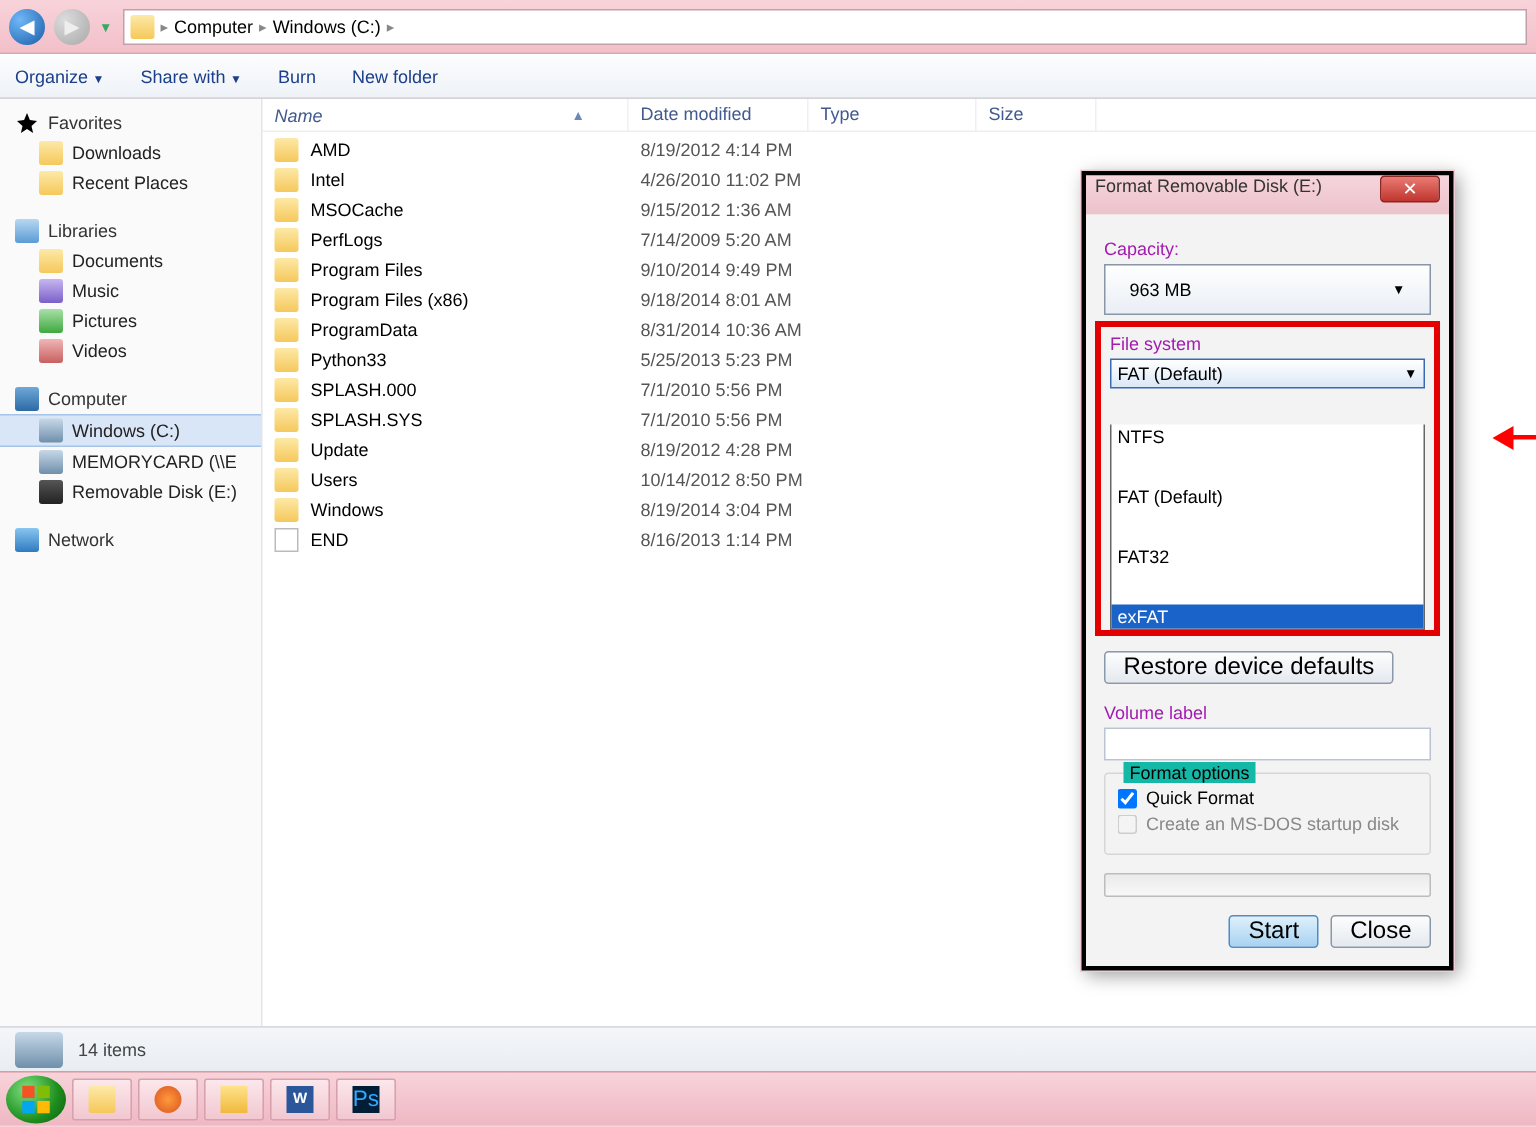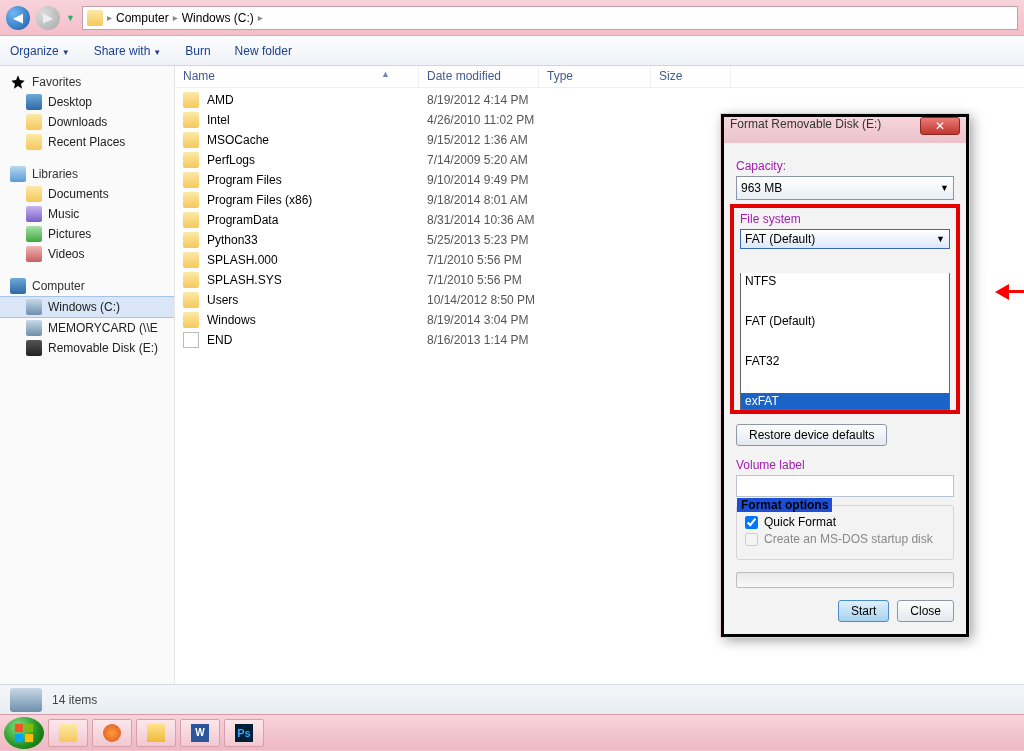--- a/index.html
+++ b/index.html
@@ -35,52 +35,52 @@
 .ico-desktop { background:linear-gradient(#6fa8d8,#2d6aa5); border-radius:2px; }
 .ico-music { background:linear-gradient(#c7b6f0,#7a5fc8); border-radius:2px; }
 .ico-pic { background:linear-gradient(#a8e0a8,#3fa83f); border-radius:2px; }
 .ico-vid { background:linear-gradient(#f0b6b6,#c85f5f); border-radius:2px; }
 .ico-file { background:#fff; border:1px solid #bbb; }
 
 
 .filelist { flex:1; position:relative; }
 .columns { display:flex; height:22px; border-bottom:1px solid #eee; color:#425a8f; }
 .columns div { padding:3px 8px; border-right:1px solid #f0f0f0; cursor:pointer; }
-.col-name { width:244px; display:flex; gap:6px;}
+.col-name { width:244px; display:flex; align-items:center; gap:6px;font-style:italic;}
 .col-date { width:120px; }
 .col-type { width:112px; }
 .col-size { width:80px; }
 .sort-arrow { color:#6a88b8; font-size:9px; margin-left:auto; margin-right:20px;}
 .rows { padding-top:2px; }
 .row { display:flex; align-items:center; height:20px; padding:0 8px; }
 .row .rico { width:16px; height:16px; margin-right:8px; }
 .row .rname { width:220px; }
 .row .rdate { width:120px; color:#555; }
 
 
 .dialog { position:absolute; left:546px; top:113px; width:248px; background:#f3e6e9; border:3px solid #000; box-shadow:0 0 0 1px #eecdd4, 3px 3px 12px rgba(0,0,0,0.4); }
 .dialog-title { height:26px; background:linear-gradient(#f6d5dc,#ecc2cb); display:flex; align-items:flex-start; padding:0 6px; color:#333; }
 .dialog-title .close { margin-left:auto; width:40px; height:18px; background:linear-gradient(#e97b74,#c0362f); border:1px solid #8c2721; border-radius:3px; color:#fff; display:flex; align-items:center; justify-content:center; font-size:11px; cursor:pointer; }
 .dialog-body { padding:10px 12px 12px; background:#f3f3f3; }
 .dlabel { margin:6px 0 3px; color:#a21caf; }
-.dselect { width:100%; height:24px; border:1px solid #8896a8; background:linear-gradient(#fff,#e9eef5); padding:0 4px; font-size:12px; display:flex; align-items:center;justify-content:space-between; }
+.dselect { width:100%; height:34px; border:1px solid #8896a8; background:linear-gradient(#fff,#e9eef5); padding:0 16px; font-size:12px; display:flex; align-items:center;justify-content:space-between; }
 .dselect .tri { margin-left:auto; font-size:9px; }
 .redbox { border:4px solid #e20000; padding:4px 6px 0; margin:4px -6px 6px; }
 .fs-select { width:100%; height:20px; border:1px solid #3a6bb0; background:linear-gradient(#fff,#dbe8f7); padding:0 4px; display:flex; align-items:center; cursor:pointer; }
 .fs-select .tri { margin-left:auto; font-size:9px; }
 .fs-dropdown { margin-top:0; background:#fff; border:1px solid #666; border-top:none; }
 .fs-opt { padding:1px 4px; cursor:pointer;margin-top:24px; }
 .fs-opt.hl { background:#1a63c8; color:#fff; }
-.btn { height:22px; padding:0 12px; background:linear-gradient(#fdfdfd,#e4e9ef); border:1px solid #8a98ab; border-radius:3px; cursor:pointer; font-size:12px; }
+.btn { height:22px; padding:0 12px; background:linear-gradient(#fdfdfd,#e4e9ef); border:1px solid #8a98ab; border-radius:3px; cursor:pointer; font-size:16px; }
 .btn.primary { background:linear-gradient(#dff0fb,#a7d2f1); border-color:#4e8cc8; }
 .btns { display:flex; justify-content:flex-end; gap:8px; margin-top:12px; }
 .chk { display:flex; align-items:center; gap:6px; margin:3px 0; }
 .chk input { width:13px; height:13px; }
 .fopts { border:1px solid #d6d6d6; padding:6px 8px 10px; margin-top:8px; border-radius:3px; position:relative; }
-.fopts .legend { position:absolute; top:-8px; left:0; background:#1d4ed8; padding:0 4px;font-weight:bold; }
+.fopts .legend { position:absolute; top:-8px; left:12px; background:#14b8a6; padding:0 4px; }
 .progress { height:16px; background:linear-gradient(#eaeaea,#f8f8f8); border:1px solid #bcbcbc; border-radius:2px; margin-top:12px; }
 .vol-input { width:100%; height:22px; border:1px solid #b9c3d1; background:#fff; padding:0 4px; }
 
 
 .arrow { position:absolute; left:820px; top:280px; width:100px; height:16px; }
 .arrow-line { width:90px; height:3px; background:#ff0000; position:absolute; top:6px; left:10px; }
 .arrow-head { width:0; height:0; border-top:8px solid transparent; border-bottom:8px solid transparent; border-right:14px solid #ff0000; position:absolute; left:0; top:0; }
 
 
 .status { height:30px; background:linear-gradient(#f4f6f9,#e9edf2); border-top:1px solid #d7dbe0; display:flex; align-items:center; padding:0 10px; gap:10px; color:#444;}
@@ -121,24 +121,20 @@
 
   <div class="sidebar">
     <div class="side-group">
       <div class="side-head">
         <span class="ico"><svg viewBox="0 0 24 24">
               <path d="M12 2l2.9 6.9L22 10l-5.5 5 1.6 7L12 18l-6.1 4 1.6-7L2 10l7.1-1.1z"></path>
             </svg></span>
         <span>Favorites</span>
       </div>
       <div class="side-item">
-          <span class="ico ico-desktop"></span>
-          <span>Desktop</span>
-        </div>
-      <div class="side-item">
           <span class="ico ico-folder"></span>
           <span>Downloads</span>
         </div>
       <div class="side-item">
           <span class="ico ico-folder"></span>
           <span>Recent Places</span>
         </div>
     </div>
     <div class="side-group">
       <div class="side-head">
@@ -171,20 +167,26 @@
           <span class="ico ico-drive"></span>
           <span>Windows (C:)</span>
         </div>
       <div class="side-item">
           <span class="ico ico-drive"></span>
           <span>MEMORYCARD (\\E</span>
         </div>
       <div class="side-item">
           <span class="ico ico-removable"></span>
           <span>Removable Disk (E:)</span>
+        </div>
+    </div>
+    <div class="side-group">
+      <div class="side-head">
+          <span class="ico ico-network"></span>
+          <span>Network</span>
         </div>
     </div>
   </div>
 
   <div class="filelist">
     <div class="columns">
       <div class="col-name">
           <span>Name</span>
           <span class="sort-arrow">▲</span>
         </div>
@@ -235,20 +237,25 @@
         </div>
         <div class="row">
           <span class="rico ico ico-folder"></span>
           <span class="rname">SPLASH.000</span>
           <span class="rdate">7/1/2010 5:56 PM</span>
         </div>
         <div class="row">
           <span class="rico ico ico-folder"></span>
           <span class="rname">SPLASH.SYS</span>
           <span class="rdate">7/1/2010 5:56 PM</span>
+        </div>
+        <div class="row">
+          <span class="rico ico ico-folder"></span>
+          <span class="rname">Update</span>
+          <span class="rdate">8/19/2012 4:28 PM</span>
         </div>
         <div class="row">
           <span class="rico ico ico-folder"></span>
           <span class="rname">Users</span>
           <span class="rdate">10/14/2012 8:50 PM</span>
         </div>
         <div class="row">
           <span class="rico ico ico-folder"></span>
           <span class="rname">Windows</span>
           <span class="rdate">8/19/2014 3:04 PM</span>
@@ -341,15 +348,15 @@
   <div class="task">
       <span class="ti" style="background:radial-gradient(circle,#ff9a3c,#d9531e);border-radius:50%"></span>
     </div>
   <div class="task">
       <span class="ti" style="background:linear-gradient(#ffe28a,#f0b93c)"></span>
     </div>
   <div class="task">
       <span class="ti" style="background:#2b579a;color:#fff;display:flex;align-items:center;justify-content:center;font-size:10px;font-weight:bold">W</span>
     </div>
   <div class="task">
-      <span class="ti" style="background:#001e36;color:#31a8ff;display:flex;align-items:center;justify-content:center;font-size:11px;font-weight:bold">Ps</span>
+      <span class="ti" style="background:#001e36;color:#31a8ff;display:flex;align-items:center;justify-content:center;font-size:15px;font-weight:normal">Ps</span>
     </div>
 </div>
 
 </body></html>

